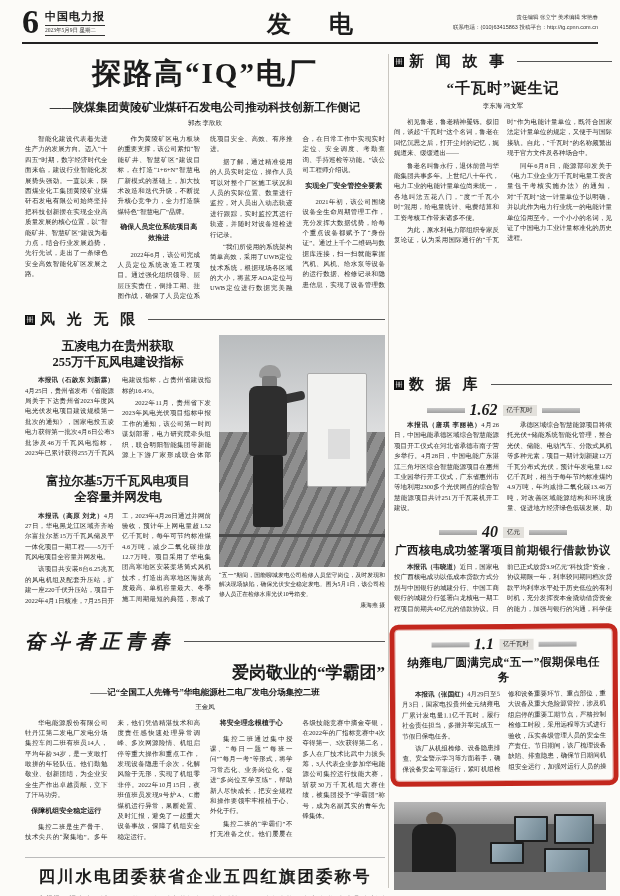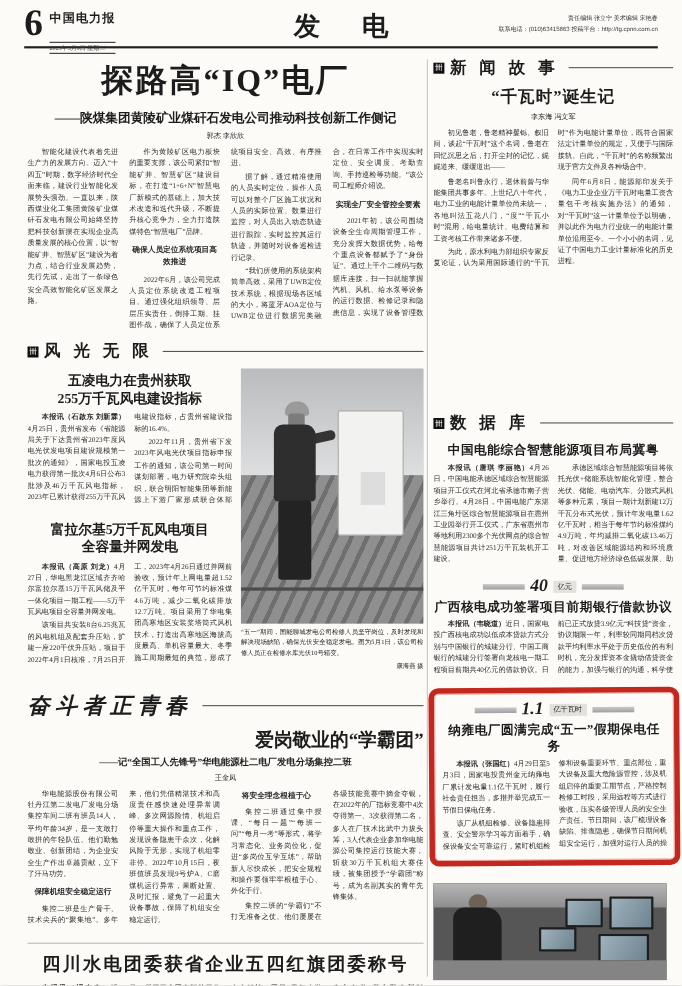--- a/index.html
+++ b/index.html
@@ -3,21 +3,21 @@
 <meta charset="utf-8">
 <style>
   html,body{margin:0;padding:0;background:#e8e6e1;}
   #page{position:relative;width:620px;height:896px;background:#fcfbf8;overflow:hidden;
         font-family:"Liberation Serif","DejaVu Serif",serif;color:#1c1c1c;box-shadow:0 0 6px rgba(0,0,0,.25);}
   
   #masthead{position:absolute;left:22px;right:22px;top:6px;height:36px;border-bottom:2px solid #222;}
   .mh-left{position:absolute;left:0;top:0;display:flex;gap:6px;align-items:flex-start;}
   .page-num{font-size:34px;font-weight:bold;line-height:.95;}
   .mh-name-block{padding-top:3px;}
-  .paper-name{font-size:11px;font-weight:bold;letter-spacing:1px;border-bottom:1px solid #333;padding-bottom:14px;}
+  .paper-name{font-size:11px;font-weight:bold;letter-spacing:1px;border-bottom:1px solid #333;padding-bottom:1px;}
   .date-line{font-size:5.5px;color:#333;border-bottom:1px solid #333;padding:1px 0;}
   .section-title{position:absolute;left:50%;top:2px;transform:translateX(-50%);
                  font-size:24px;font-weight:bold;letter-spacing:16px;padding-left:16px;white-space:nowrap;}
   .mh-right{position:absolute;right:0;top:6px;text-align:right;font-size:5.5px;color:#333;line-height:1.9;
             font-family:"Liberation Sans",sans-serif;}
   
   #left-zone{position:absolute;left:25px;top:52px;width:360px;}
   #right-zone{position:absolute;left:394px;top:52px;width:218px;}
   #v-divider{position:absolute;left:388px;top:54px;width:0;height:834px;border-left:1px solid #c9c6c0;}
   
@@ -226,21 +226,26 @@
     </div>
 
     <div style="margin-top:8px;" data-interactable="false">
       <div class="sec-head" data-interactable="false">
         <div class="sec-icon" data-interactable="false">卌</div>
         <div class="sec-label" data-interactable="false">数 据 库</div>
         <div class="sec-rule" data-interactable="false"></div>
       </div>
 
       <div class="db-item" data-interactable="false">
-        <div class="db-title" data-interactable="false">中国电能综合智慧能源项目布局冀粤</div>
+        <div class="num-row" data-interactable="false">
+          <div class="num-bar" data-interactable="false"></div>
+          <div class="num-val" data-interactable="false">1.62</div>
+          <div class="num-unit" data-interactable="false">亿千瓦时</div>
+          <div class="num-bar" data-interactable="false"></div>
+        </div>
         <div class="body-text col2 db-body-1" data-interactable="false">
           <p data-interactable="false"><b data-interactable="false">本报讯（唐琪 李丽艳）</b><span data-interactable="false">4月26日，中国电能承德区域综合智慧能源项目开工仪式在河北省承德市南子营乡举行。4月28日，中国电能广东湛江三角圩区综合智慧能源项目在惠州工业园举行开工仪式，广东省惠州市等地利用2300多个光伏网点的综合智慧能源项目共计251万千瓦装机开工建设。</span></p>
           <p data-interactable="false">承德区域综合智慧能源项目将依托光伏+储能系统智能化管理，整合光伏、储能、电动汽车、分散式风机等多种元素，项目一期计划新建12万千瓦分布式光伏，预计年发电量1.62亿千瓦时，相当于每年节约标准煤约4.9万吨，年均减排二氧化碳13.46万吨，对改善区域能源结构和环境质量、促进地方经济绿色低碳发展、助力承德区域经济高质量发展和乡村振兴具有重要意义。</p>
         </div>
       </div>
 
       <div class="db-item" data-interactable="false">
         <div class="num-row" data-interactable="false">
           <div class="num-bar" data-interactable="false"></div>
           <div class="num-val" data-interactable="false">40</div>

